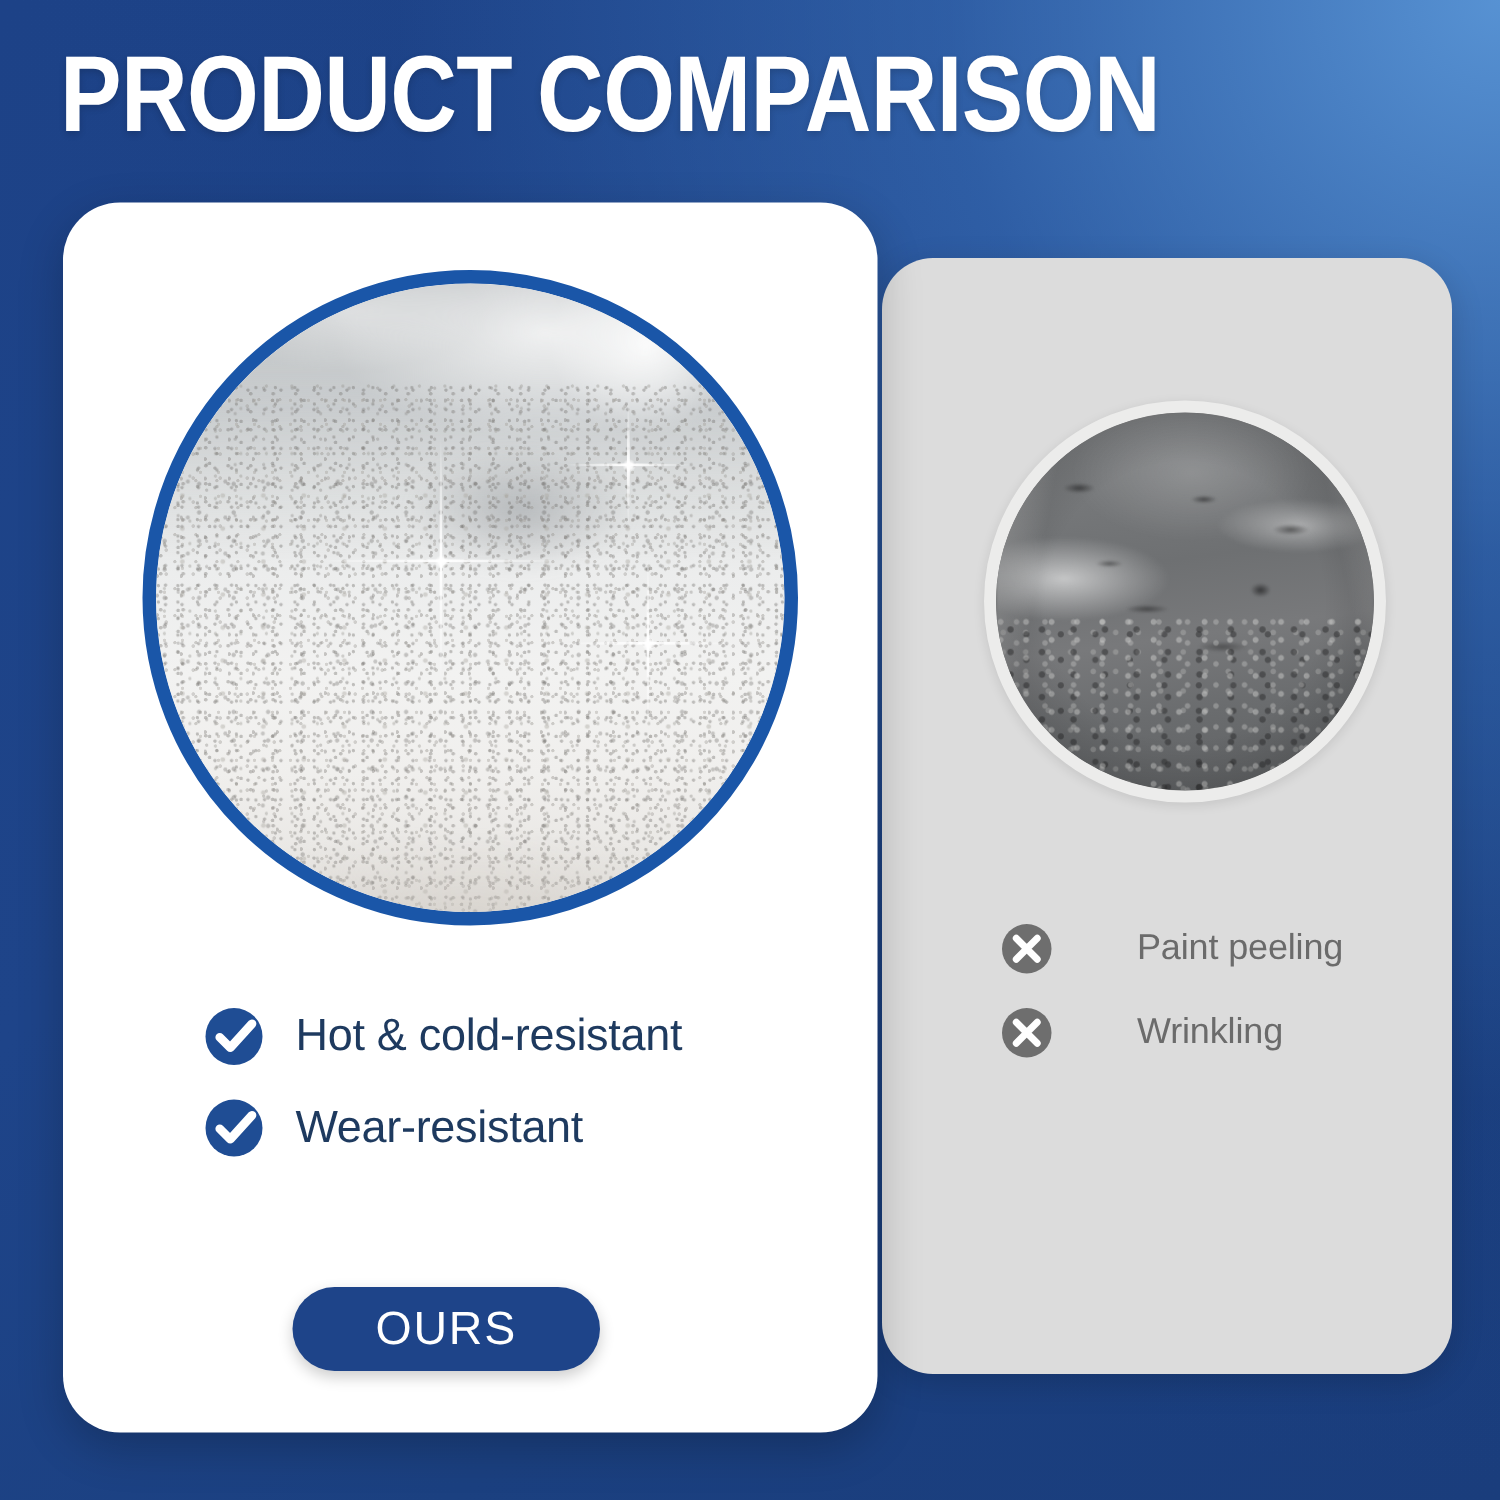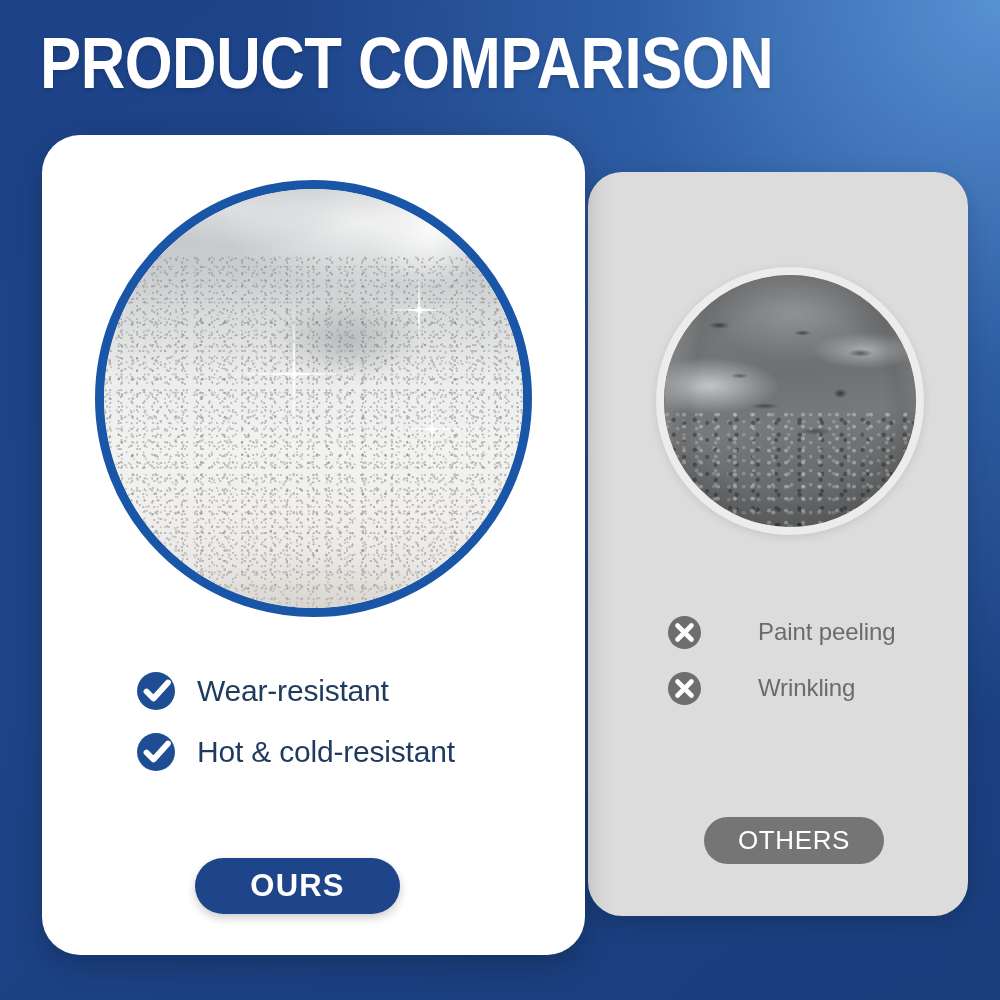--- a/index.html
+++ b/index.html
@@ -220,21 +220,21 @@
   #ours-button {
     position: absolute;
     left: 153px;
     top: 723px;
     width: 205px;
     height: 56px;
     border-radius: 28px;
     background: #1e4489;
     color: #ffffff;
     font-size: 31px;
-    font-weight: 700;
+    font-weight: 400;
     letter-spacing: 1.2px;
     display: flex;
     align-items: center;
     justify-content: center;
     box-shadow: 0 4px 10px rgba(0,0,0,0.20);
     border: none;
     cursor: pointer;
     font-family: "Liberation Sans", sans-serif;
   }
 
@@ -388,21 +388,20 @@
         <span class="x-icon">
           <span class="disc"></span>
           <svg width="37" height="37" viewBox="0 0 37 37">
             <path d="M11.5 11.5 L25.5 25.5 M25.5 11.5 L11.5 25.5" stroke="#ffffff" stroke-width="4.6" stroke-linecap="round" fill="none"></path>
           </svg>
         </span>
         <span class="drawback-label">Wrinkling</span>
       </div>
     </div>
 
-    <button id="others-button">OTHERS</button>
   </div>
 
   <div id="ours-card">
 
     <div id="ours-photo-wrap">
       <div id="ours-photo">
         <div class="reflect"></div>
         <div class="reflect2"></div>
         <div class="speckle"></div>
         <div class="speckle2"></div>
@@ -420,30 +419,30 @@
     </div>
 
     <div id="ours-list">
       <div class="feature-row">
         <span class="check-icon">
           <span class="disc"></span>
           <svg width="44" height="44" viewBox="0 0 44 44">
             <path d="M12.5 22.5 L19.5 29.5 L34 13.5" stroke="#ffffff" stroke-width="5.8" stroke-linecap="round" stroke-linejoin="round" fill="none"></path>
           </svg>
         </span>
-        <span class="feature-label">Wear-resistant</span>
+        <span class="feature-label">Hot &amp; cold-resistant</span>
       </div>
       <div class="feature-row">
         <span class="check-icon">
           <span class="disc"></span>
           <svg width="44" height="44" viewBox="0 0 44 44">
             <path d="M12.5 22.5 L19.5 29.5 L34 13.5" stroke="#ffffff" stroke-width="5.8" stroke-linecap="round" stroke-linejoin="round" fill="none"></path>
           </svg>
         </span>
-        <span class="feature-label">Hot &amp; cold-resistant</span>
+        <span class="feature-label">Wear-resistant</span>
       </div>
     </div>
 
     <button id="ours-button">OURS</button>
   </div>
 
   <div id="title">PRODUCT COMPARISON</div>
 
 </div>
 

